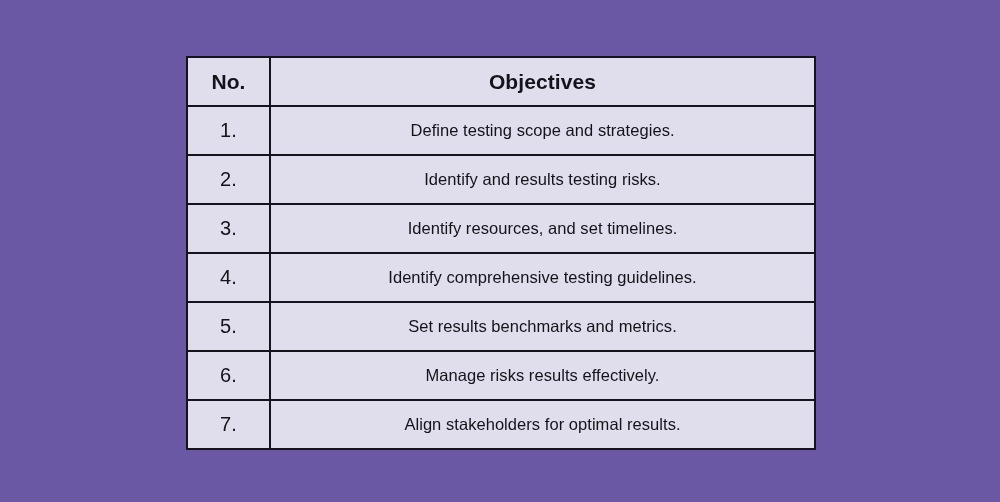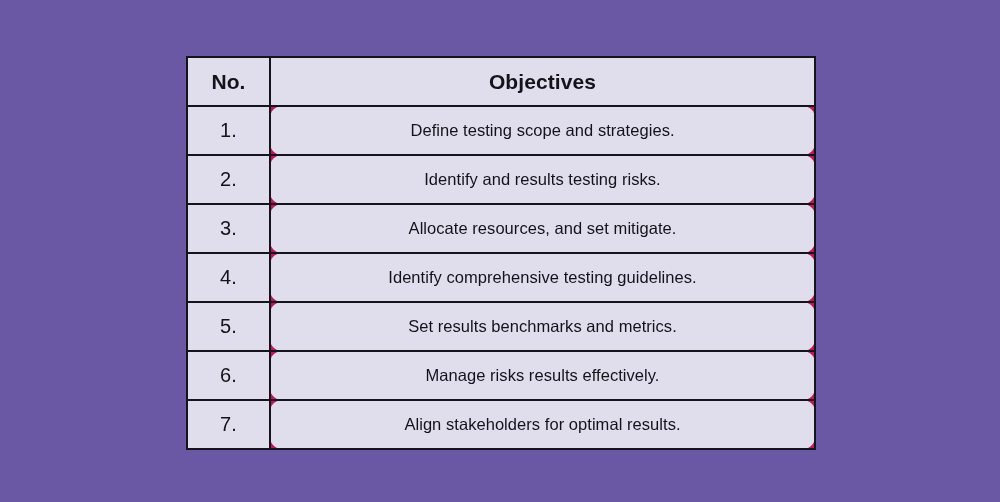--- a/index.html
+++ b/index.html
@@ -23,21 +23,21 @@
     left: 186px;
     top: 56px;
     width: 628px;
     height: 390px;
   }
   table.objectives-table {
     width: 628px;
     height: 390px;
     border-collapse: collapse;
     table-layout: fixed;
-    background: #be185d;
+    background: #15803d;
     border: 2px solid #15141c;
   }
   table.objectives-table col.col-no { width: 83px; }
   table.objectives-table col.col-obj { width: 545px; }
 
   table.objectives-table th,
   table.objectives-table td {
     border: 2px solid #15141c;
     background: #E0DEEC;
     color: #14131a;
@@ -54,21 +54,20 @@
   }
   td.cell-no {
     font-size: 20px;
     font-weight: normal;
     letter-spacing: 0.2px;
   }
   td.cell-obj {
     font-size: 16.5px;
     font-weight: normal;
     letter-spacing: 0.05px;
-    border-radius: 12px;
   }
 </style>
 </head>
 <body>
 
 <div id="stage">
   <div class="table-wrap">
     <table class="objectives-table">
       <colgroup>
         <col class="col-no">
@@ -84,21 +83,21 @@
         <tr>
           <td class="cell-no">1.</td>
           <td class="cell-obj">Define testing scope and strategies.</td>
         </tr>
         <tr>
           <td class="cell-no">2.</td>
           <td class="cell-obj">Identify and results testing risks.</td>
         </tr>
         <tr>
           <td class="cell-no">3.</td>
-          <td class="cell-obj">Allocate resources, and set mitigate.</td>
+          <td class="cell-obj">Identify resources, and set timelines.</td>
         </tr>
         <tr>
           <td class="cell-no">4.</td>
           <td class="cell-obj">Identify comprehensive testing guidelines.</td>
         </tr>
         <tr>
           <td class="cell-no">5.</td>
           <td class="cell-obj">Set results benchmarks and metrics.</td>
         </tr>
         <tr>

